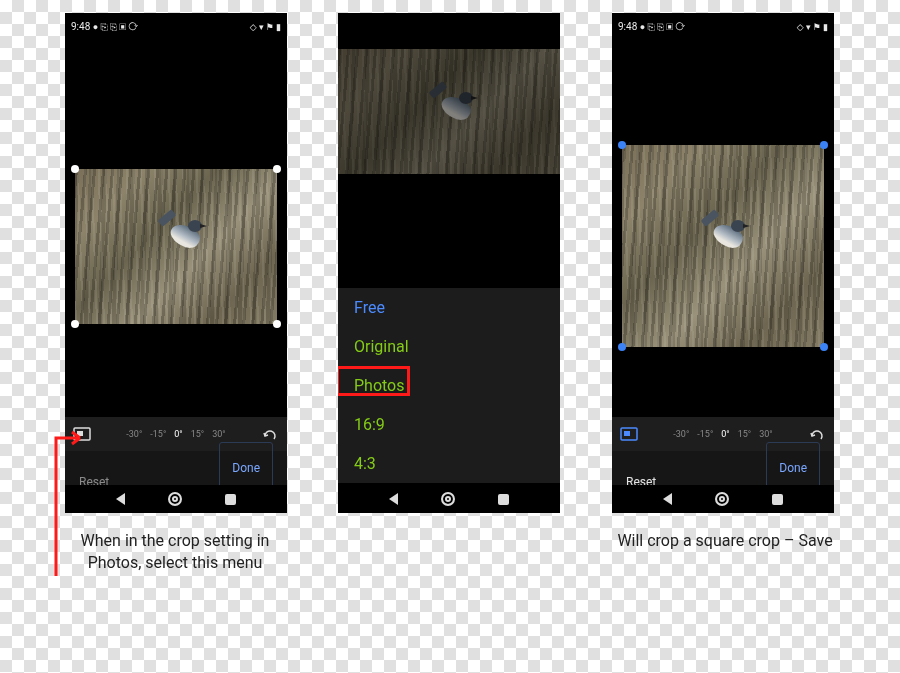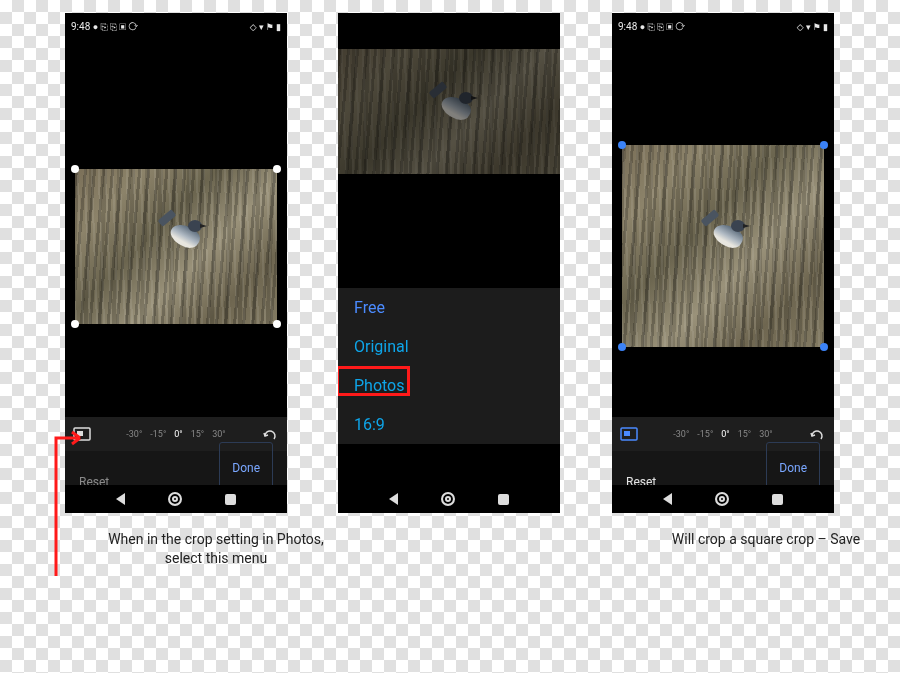--- a/index.html
+++ b/index.html
@@ -187,40 +187,39 @@
 
   .ratio-menu {
     position:absolute;
     left:0; right:0;
     top: 275px;
     background:#1c1c1c;
     font-size:16px;
   }
   .ratio-item {
     padding: 10px 16px;
-    color:#0ea5e9;
+    color:#84cc16;
   }
   .ratio-item.selected { color:#4b8bff; }
   .ratio-highlight {
     border: 3px solid #ff1a1a;
     position:absolute;
     left:-2px;
     width: 74px;
     height: 30px;
   }
   .ratio-wrap { position:relative; }
 
   .caption {
     position:absolute;
     width: 230px;
     text-align:center;
-    font-size: 14px;
+    font-size: 16px;
     color:#222;
     line-height:1.35;
-    margin-left:41px;
   }
   .caption1 { left: 60px; top: 530px; }
   .caption3 { left: 610px; top: 530px; }
 
   .arrow-svg {
     position:absolute;
     left: 36px;
     top: 426px;
     width: 56px;
     height: 160px;
@@ -290,20 +289,21 @@
     </div>
   </div>
   <div class="ratio-menu">
     <div class="ratio-item selected">Free</div>
     <div class="ratio-item">Original</div>
     <div class="ratio-wrap">
       <div class="ratio-highlight"></div>
       <div class="ratio-item">Photos</div>
     </div>
     <div class="ratio-item">16:9</div>
+    <div class="ratio-item">4:3</div>
   </div>
   <div class="navbar">
     <div class="nav-tri"></div>
     <div class="nav-circ"></div>
     <div class="nav-sq"></div>
   </div>
 </div>
 
 <div class="phone phone3">
   <div class="statusbar">

